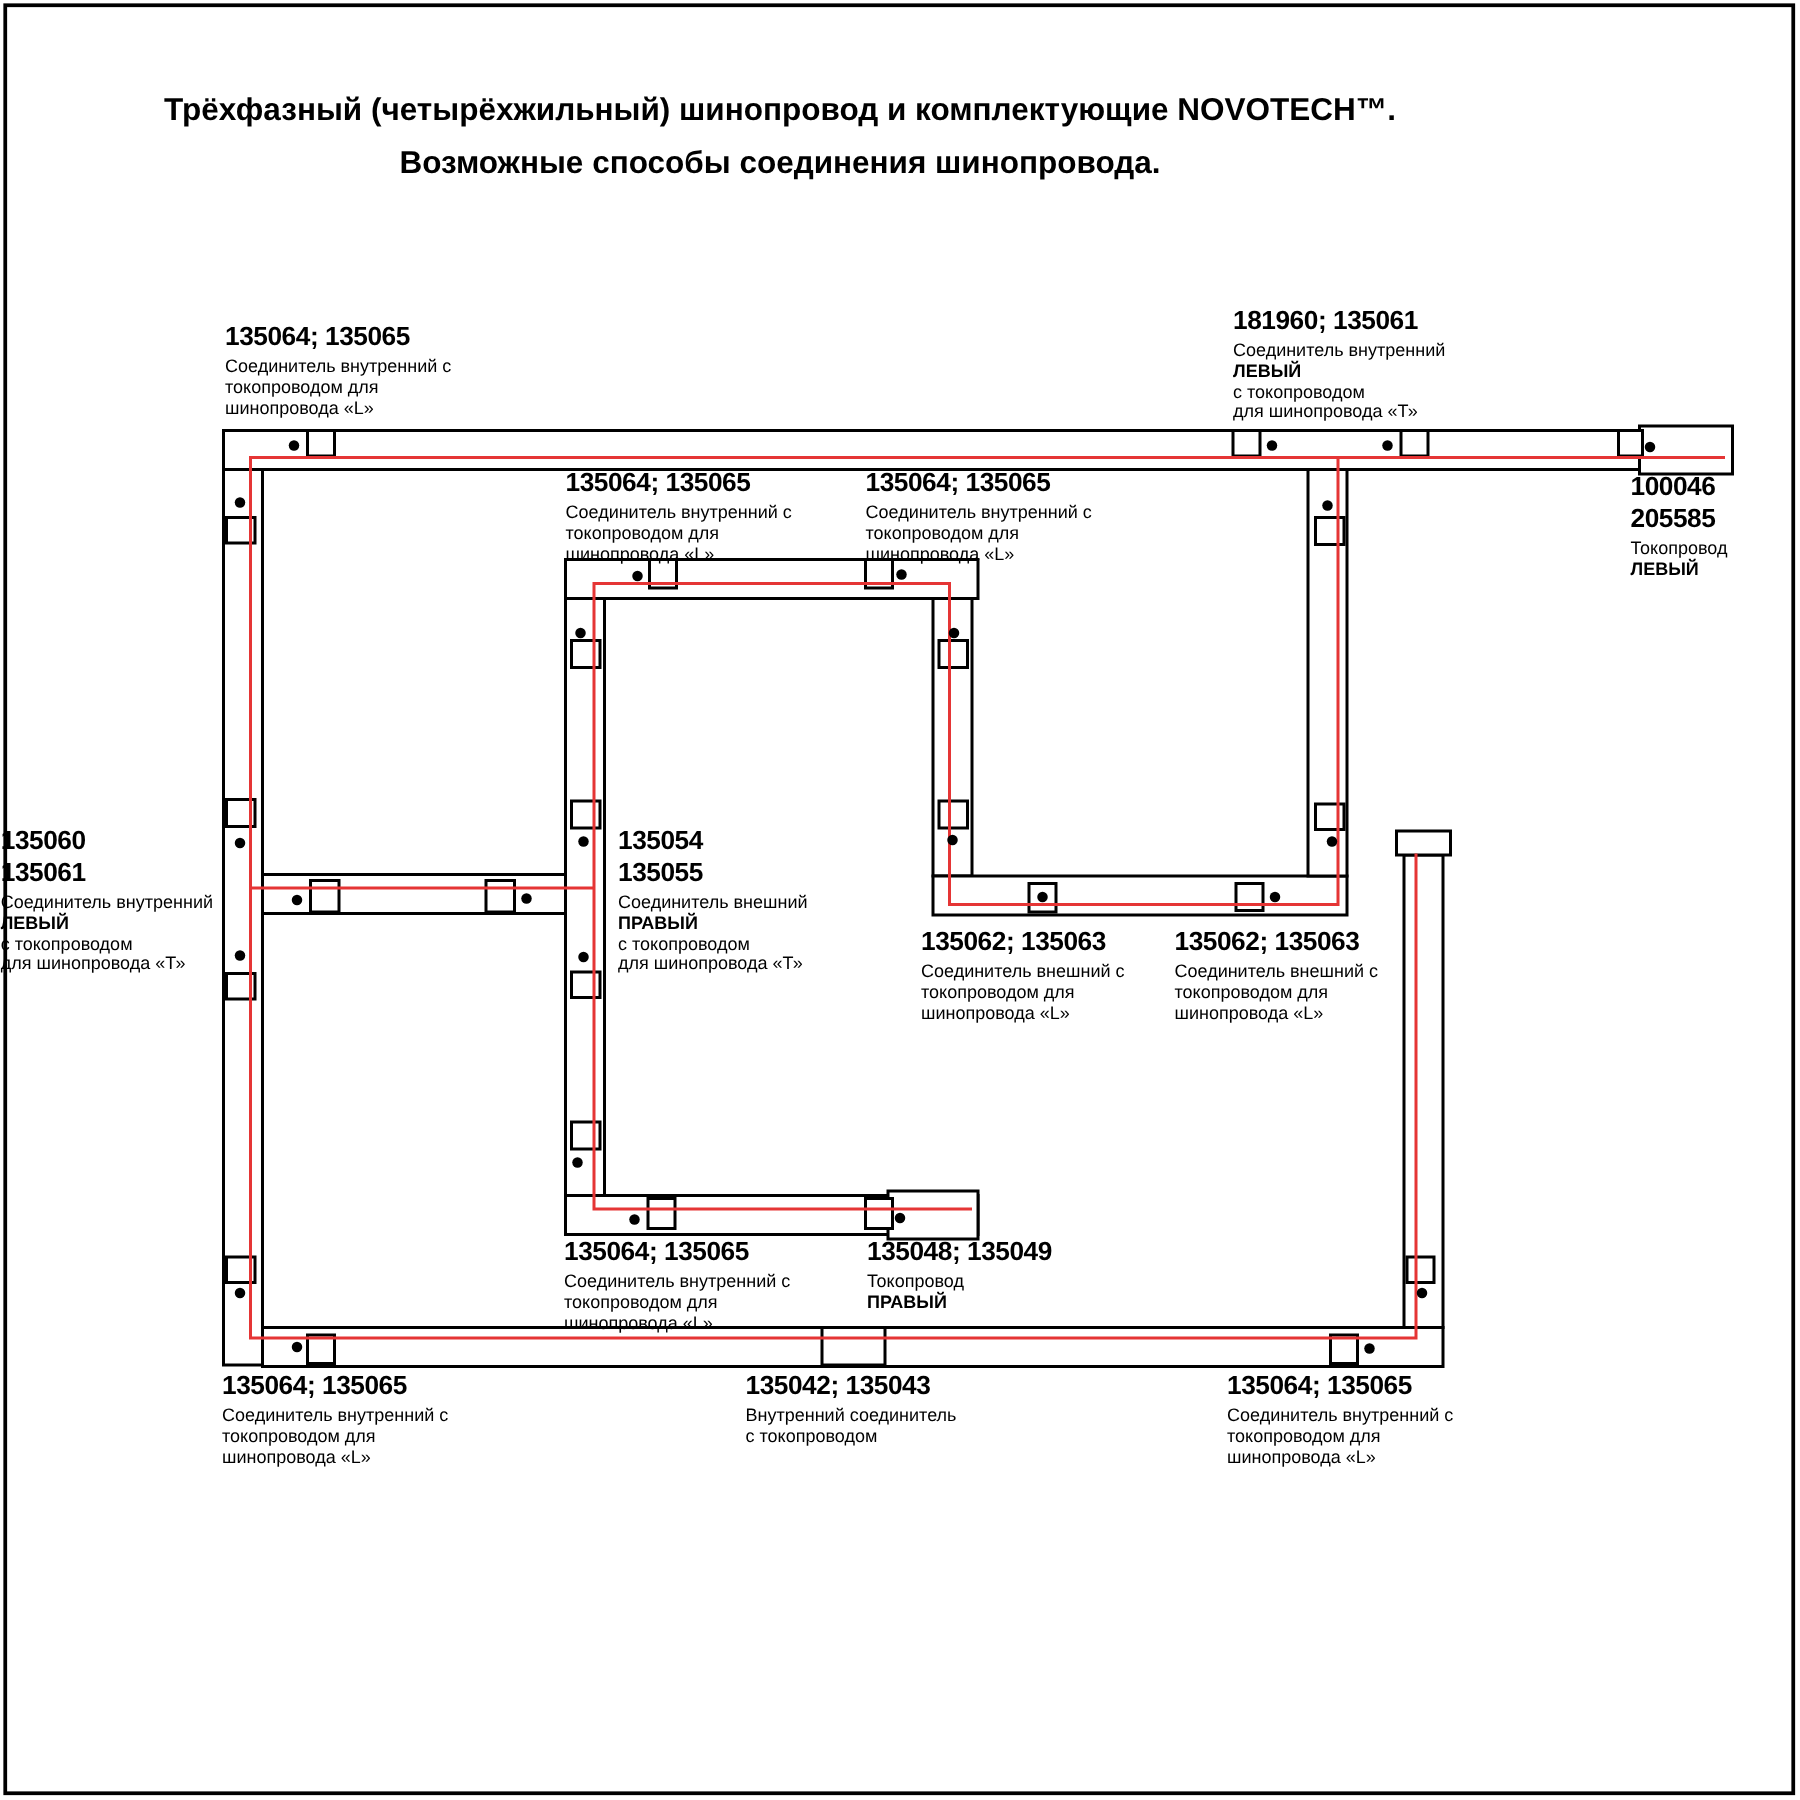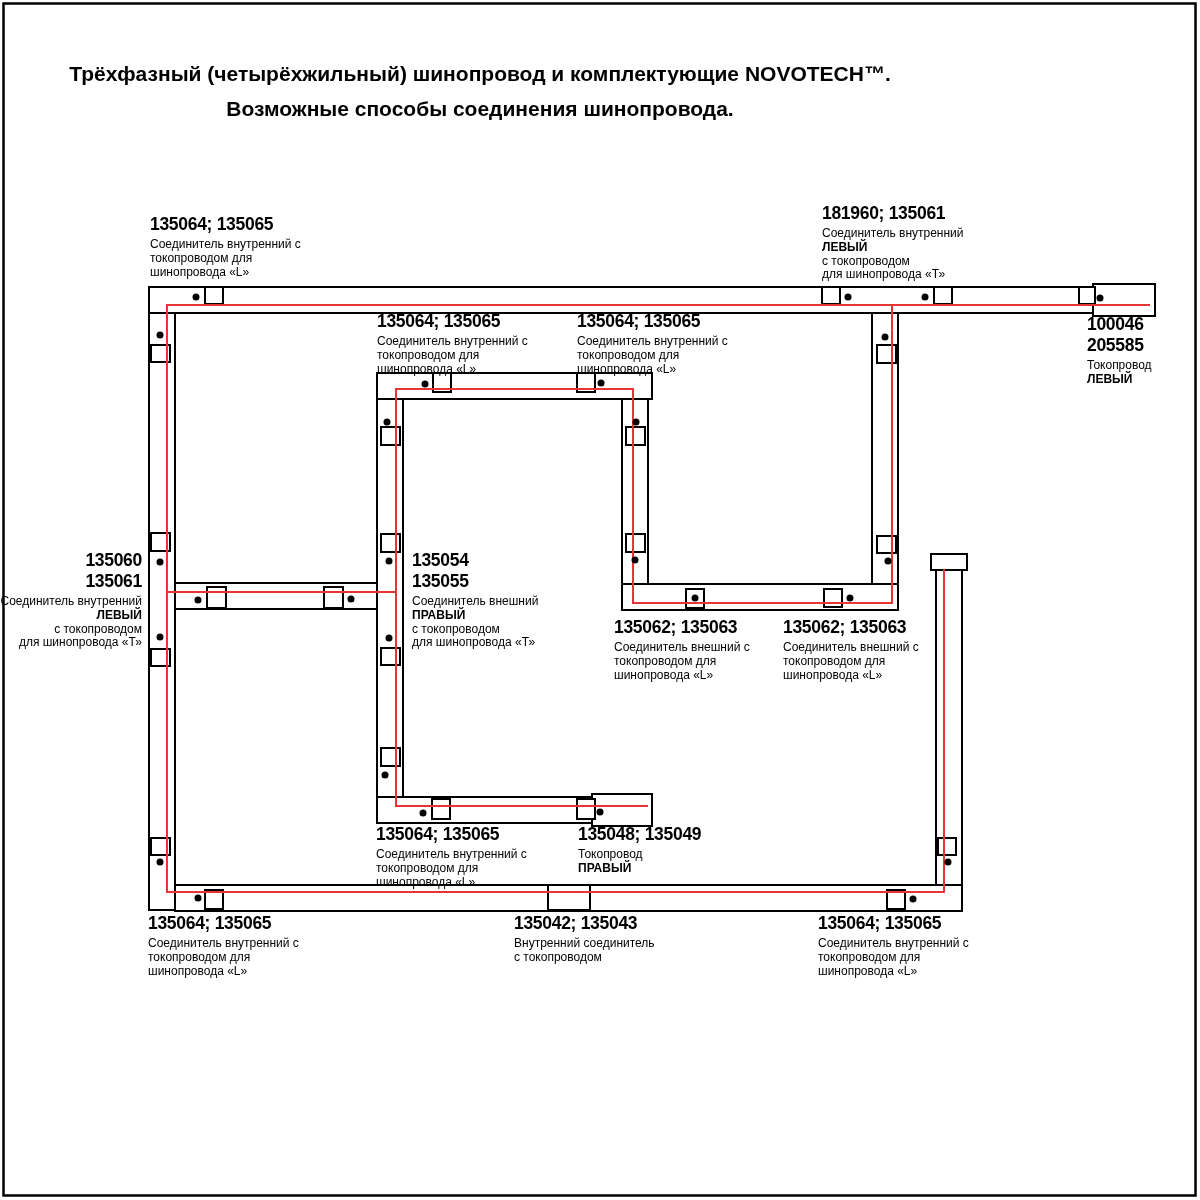--- a/index.html
+++ b/index.html
@@ -1,26 +1,26 @@
 <!DOCTYPE html>
 <html><head>
 <meta charset="utf-8">
 <style>
   html,body{margin:0;padding:0;background:#fff;}
   .page{position:relative;width:1200px;height:1200px;background:#ffffff;overflow:hidden;
         font-family:"Liberation Sans", sans-serif;color:#000;}
   svg.diagram{position:absolute;left:0;top:0;}
   .title{position:absolute;top:56px;left:0;width:960px;text-align:center;
-         font-weight:bold;font-size:21px;line-height:35px;}
+         font-weight:bold;font-size:21px;line-height:35px;padding-left:40px;}
   .lbl{position:absolute;}
   .code{font-size:17.5px;font-weight:bold;line-height:21px;letter-spacing:-0.3px;white-space:nowrap;}
   .desc{font-size:12px;line-height:13.8px;margin-top:3px;}
   .desc div{white-space:nowrap;}
   .b{font-weight:bold;}
-  .ra{text-align:right;}
+  .ra{}
 </style>
 </head>
 <body>
 
 <div class="page">
 
   <svg class="diagram" width="1200" height="1200" viewBox="0 0 1200 1200">
 
     <rect x="3.5" y="3.5" width="1192" height="1192" fill="none" stroke="#000" stroke-width="2.5"></rect>
 
@@ -220,21 +220,21 @@
 
   <div class="lbl" style="left:148px;top:913px">
     <div class="code">135064; 135065</div>
     <div class="desc">
       <div>Соединитель внутренний с</div>
       <div>токопроводом для</div>
       <div>шинопровода «L»</div>
     </div>
   </div>
 
-  <div class="lbl" style="left:514px;top:913px">
+  <div class="lbl" style="left:497px;top:913px">
     <div class="code">135042; 135043</div>
     <div class="desc">
       <div>Внутренний соединитель</div>
       <div>с токопроводом</div>
     </div>
   </div>
 
   <div class="lbl" style="left:818px;top:913px">
     <div class="code">135064; 135065</div>
     <div class="desc">

